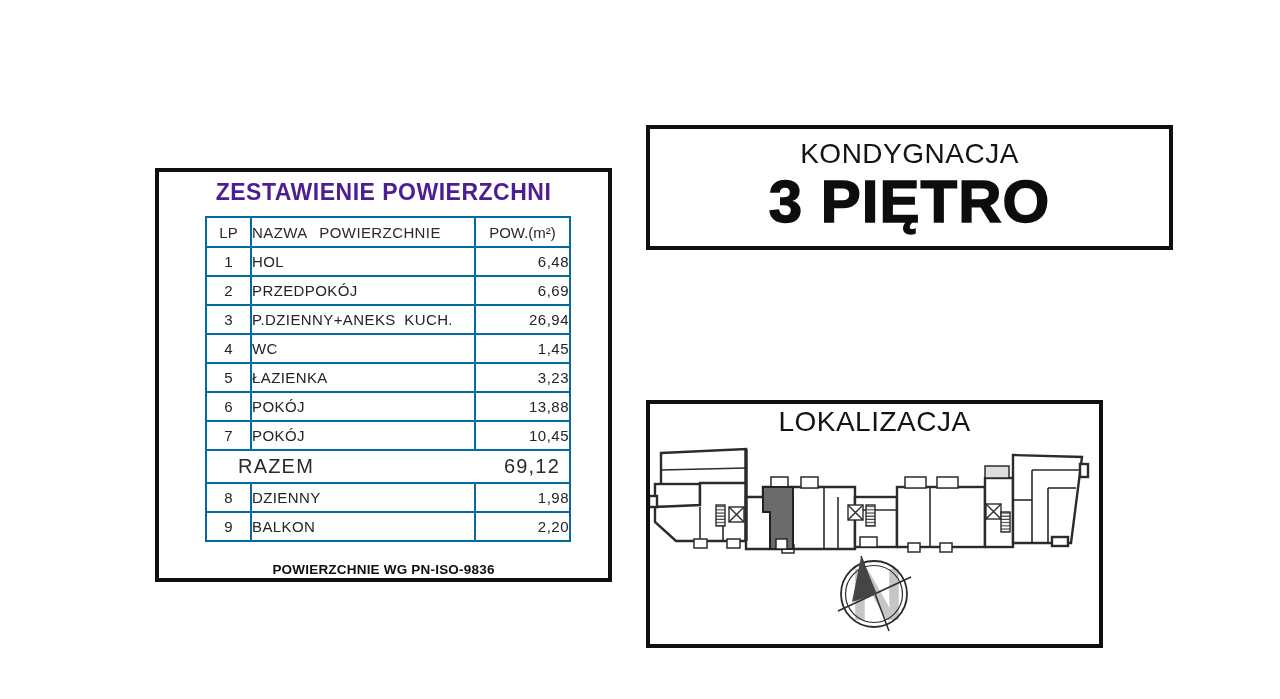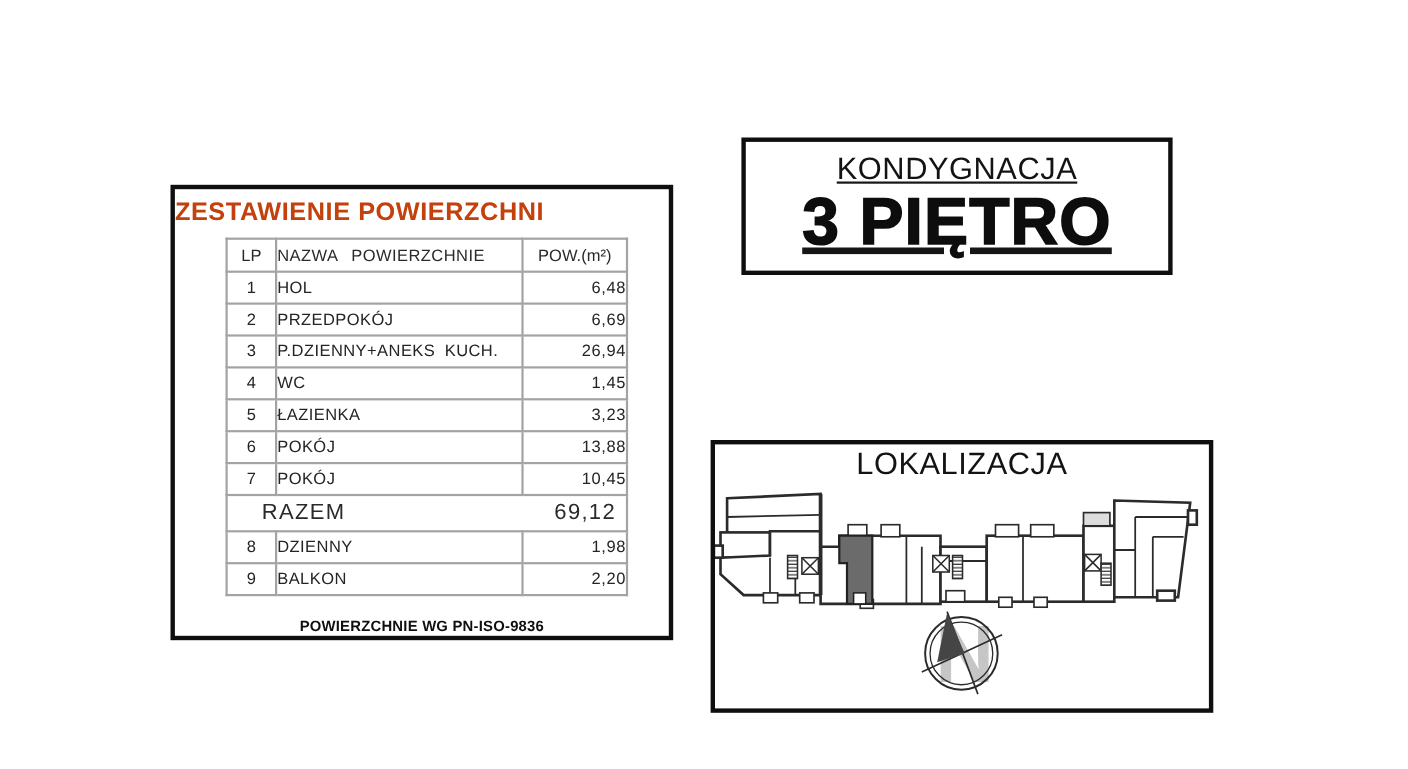--- a/index.html
+++ b/index.html
@@ -5,48 +5,48 @@
   html,body{margin:0;padding:0;background:#ffffff;}
   .canvas{
     position:relative;width:1280px;height:699px;background:#ffffff;overflow:hidden;
     font-family:"Liberation Sans", sans-serif;color:#161616;
   }
   .panel{position:absolute;border:4px solid #0f0f0f;box-sizing:border-box;background:#ffffff;}
 
   
   .areas-panel{left:155px;top:168px;width:457px;height:414px;}
   .areas-title{
-    position:absolute;top:7px;left:0;right:0;margin:0;
-    font-size:23px;font-weight:700;letter-spacing:.5px;color:#c2410c;
+    position:absolute;top:7px;left:0;right:0;margin:0;text-align:center;
+    font-size:23px;font-weight:700;letter-spacing:.5px;color:#4c1d95;
   }
   table.areas{
     position:absolute;left:46px;top:44px;width:358px;border-collapse:collapse;
     table-layout:fixed;color:#242424;
   }
-  table.areas th, table.areas td{border:2px solid #a3a3a3;font-weight:400;padding:0;}
+  table.areas th, table.areas td{border:2px solid #0369a1;font-weight:400;padding:0;}
   table.areas th{font-size:15px;height:28px;color:#2a2a2a;}
   th.col-lp{width:43px;}
   th.col-name{width:222px;text-align:left;padding-left:7px;word-spacing:8px;letter-spacing:.4px;}
   th.col-area{width:93px;}
   table.areas td{height:27px;font-size:15px;}
   td.lp{text-align:center;}
   td.name{text-align:left;padding-left:7px;letter-spacing:.4px;word-spacing:4px;white-space:nowrap;}
   td.area{text-align:right;padding-right:9px;letter-spacing:.5px;}
   tr.total-row td{height:31px;}
   .total-flex{
     display:flex;justify-content:space-between;align-items:center;
     font-size:20px;letter-spacing:1.2px;padding:0 9px 0 31px;color:#2a2a2a;
   }
   .footer-note{
     position:absolute;bottom:1px;left:0;right:0;text-align:center;
     font-size:13.5px;font-weight:700;letter-spacing:.2px;color:#0f0f0f;
   }
 
   
-  .floor-box{left:674px;top:125px;width:392px;height:125px;text-decoration:underline;}
+  .floor-box{left:646px;top:125px;width:527px;height:125px;}
   .unit-box{left:646px;top:266px;width:457px;height:123px;}
   .location-box{left:646px;top:400px;width:457px;height:248px;}
   .info-label{
     text-align:center;font-size:28px;font-weight:400;letter-spacing:.5px;
     margin-top:9px;color:#131313;
   }
   .info-value{
     text-align:center;font-size:60px;font-weight:700;letter-spacing:1px;
     line-height:1.08;color:#0d0d0d;-webkit-text-stroke:1.5px #0d0d0d;
   }

